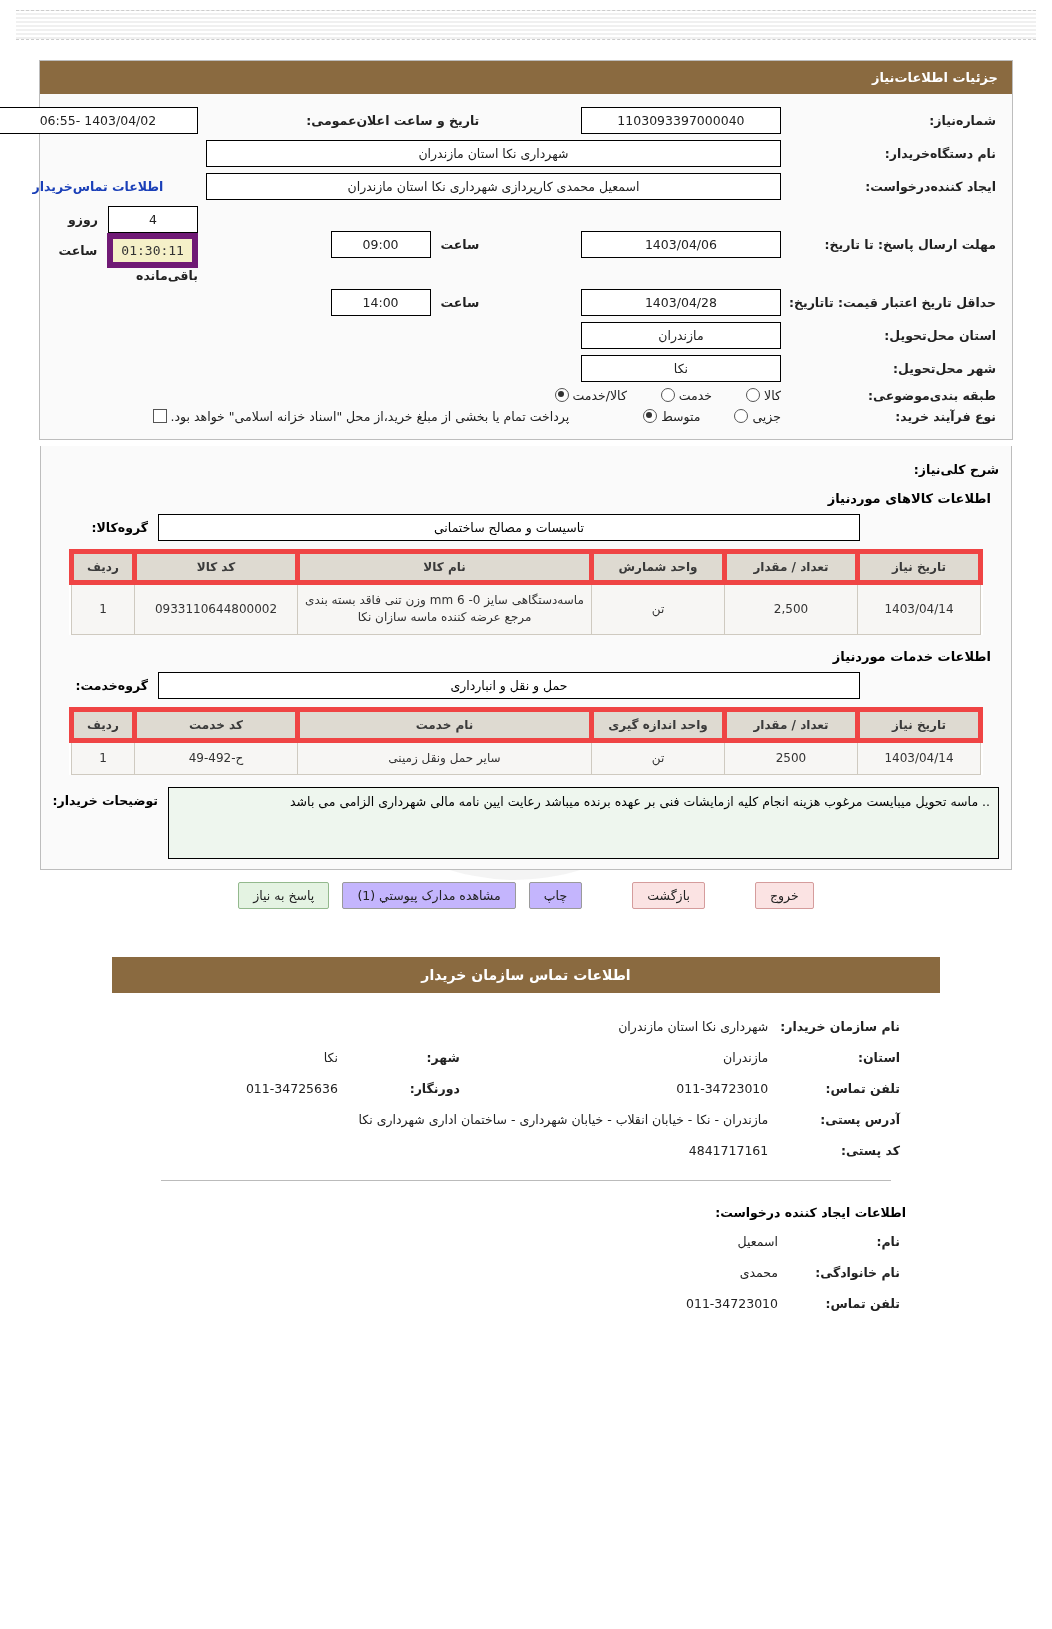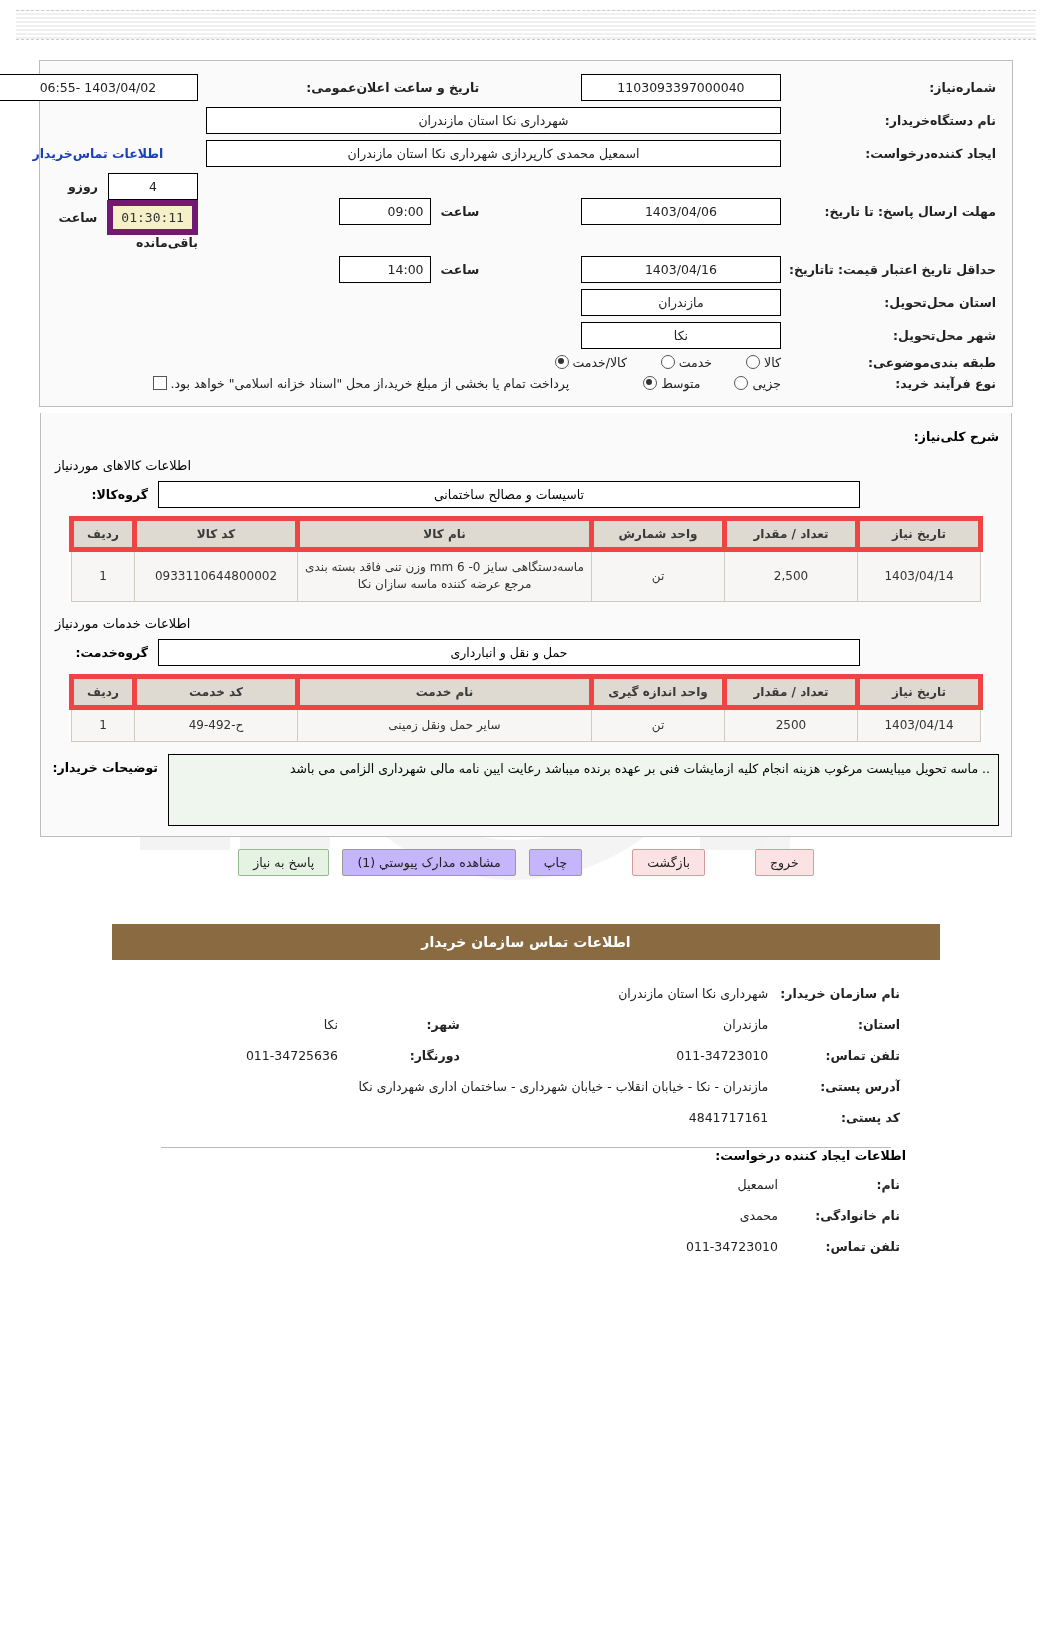--- a/index.html
+++ b/index.html
@@ -86,21 +86,21 @@
     display: inline-block;
     border: 1px solid #000000;
     background: #ffffff;
     text-align: center;
     font-size: 12.5px;
     padding: 5px 6px;
     box-sizing: border-box;
   }
   .box.w200 { width: 200px; }
   .box.w500 { width: 575px; }
-  .box.w100 { width: 92px; text-align: right; }
+  .box.w100 { width: 100px; }
   .box.w90 { width: 90px; }
   .inline-lbl { font-weight: bold; font-size: 12.5px; white-space: nowrap; }
   .link { color: #1a3fb8; font-size: 12.5px; text-decoration: none; font-weight: bold; margin-top: 47px; }
 
   .timer {
     display: inline-block;
     background: #f5f0c8;
     border: 6px solid #701a75;
     padding: 4px 8px;
     font-size: 13px;
@@ -151,21 +151,21 @@
     min-height: 52px;
     font-size: 12.5px;
     padding: 6px 8px;
     text-align: right;
     box-sizing: border-box;
   }
   .row-flex { display: flex; align-items: flex-start; gap: 10px; }
   .row-flex .lbl2 { font-weight: bold; font-size: 12.5px; white-space: nowrap; padding-top: 6px; width: 105px; text-align: right; }
   .row-flex .grow { flex: 1; }
 
-  .subtitle { font-weight: normal; font-size: 13px; text-align: left; margin: 14px 8px 8px 2px; }
+  .subtitle { font-weight: bold; font-size: 13px; text-align: right; margin: 14px 8px 8px 2px; }
 
   .grp-row { display: flex; align-items: center; gap: 10px; margin-bottom: 8px; }
   .grp-row .glbl { font-weight: bold; font-size: 12.5px; width: 95px; text-align: right; }
   .grp-box { border: 1px solid #000; background: #fff; width: 690px; text-align: center; font-size: 12.5px; padding: 5px; }
 
   table.grid {
     width: 914px;
     margin: 0 auto;
     border-collapse: collapse;
     font-size: 12px;
@@ -223,41 +223,42 @@
     font-weight: bold;
     font-size: 14px;
     padding: 10px 14px;
     text-align: center;
   }
   table.contact { width: 760px; margin: 18px auto 0 auto; border-collapse: collapse; font-size: 12.5px; }
   table.contact td { padding: 8px 6px; vertical-align: top; color: #222; }
   td.clbl { font-weight: bold; text-align: right; white-space: nowrap; width: 110px; }
   td.cval { text-align: right; }
   .hr { width: 730px; margin: 14px auto 0 auto; border-top: 1px solid #bbb; }
-  .creator-title { width: 760px; margin: 0 auto 6px auto; font-weight: bold; font-size: 12.5px; text-align: right; }
+  .creator-title { width: 760px; margin: 24px auto 6px auto; font-weight: bold; font-size: 12.5px; text-align: right; }
   .pad-bottom { height: 40px; }
 </style>
 </head>
 <body>
 
 <div class="page">
 
   <div class="watermark">
     <div class="globe"></div>
     <div class="g2"></div>
     <div class="bar1"></div>
     <div class="bar2"></div>
     <div class="bar3"></div>
   </div>
 
   <div class="content">
 
     <div class="topstripe"></div>
 
     <div class="panel">
+      <div class="panel-header">جزئیات اطلاعات‌نیاز</div>
       <div class="panel-body">
         <table class="form">
           <tbody>
               <tr>
             <td class="lbl">شماره‌نیاز:</td>
             <td style="width:215px">
               <span class="box w200">1103093397000040</span>
             </td>
             <td style="text-align:right;width:200px">
               <span class="inline-lbl">تاریخ و ساعت اعلان‌عمومی:</span>
@@ -293,21 +294,21 @@
             <td>
               <span class="box w90">4</span>
               <span class="inline-lbl" style="margin:0 6px">روزو</span>
               <span class="timer">01:30:11</span>
               <span class="remain" style="margin-right:6px">ساعت باقی‌مانده</span>
             </td>
           </tr>
           <tr>
             <td class="lbl">حداقل تاریخ اعتبار قیمت: تاتاریخ:</td>
             <td>
-              <span class="box w200">1403/04/16</span>
+              <span class="box w200">1403/04/28</span>
             </td>
             <td colspan="2">
               <span class="inline-lbl">ساعت</span>
               <span class="box w100" style="margin-right:6px">14:00</span>
             </td>
           </tr>
           <tr>
             <td class="lbl">استان محل‌تحویل:</td>
             <td colspan="3">
               <span class="box w200">مازندران</span>

